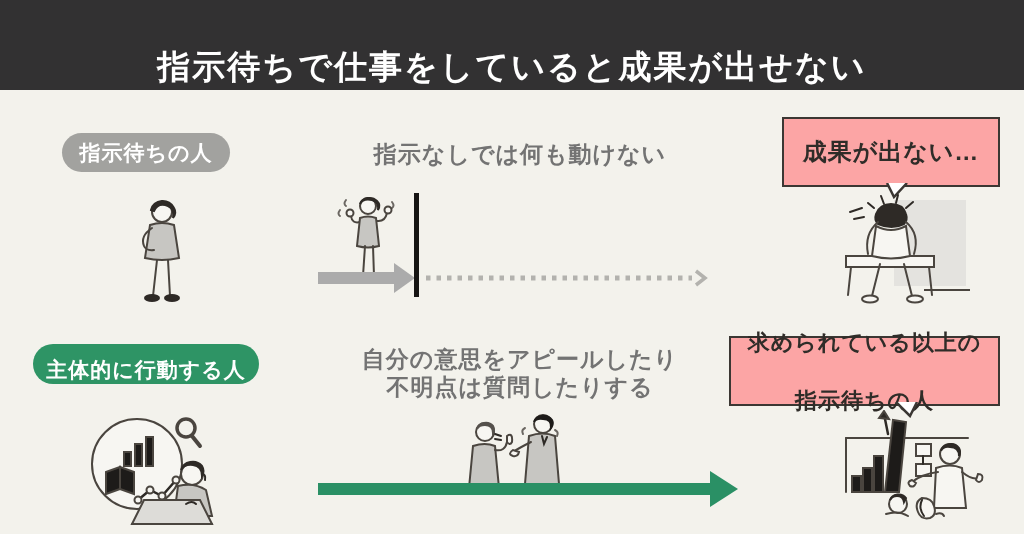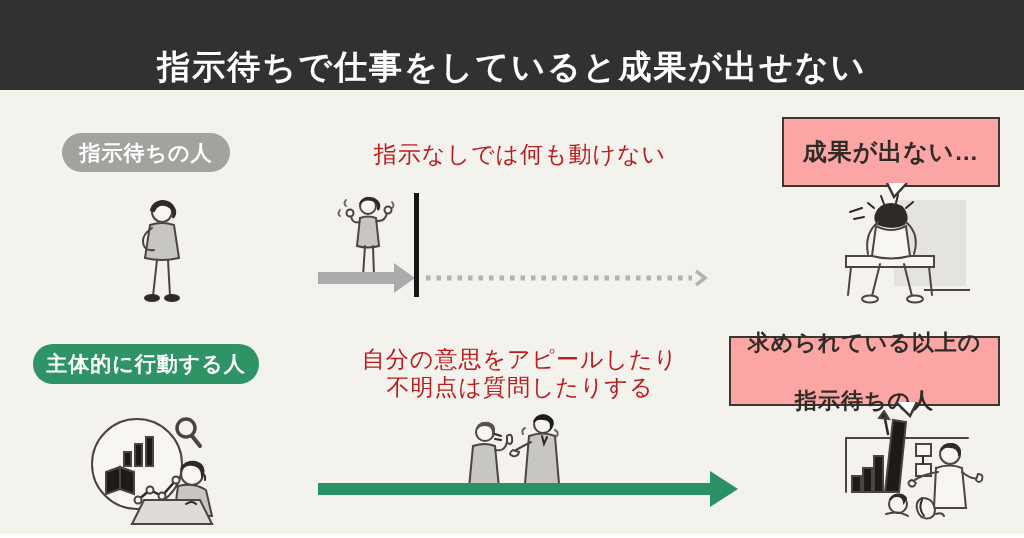--- a/index.html
+++ b/index.html
@@ -19,24 +19,24 @@
     color:#ffffff;font-size:33px;font-weight:700;letter-spacing:2px;white-space:nowrap;
   }
   
   .badge{
     border-radius:22px;color:#ffffff;font-weight:700;font-size:21px;
     display:flex;align-items:center;justify-content:center;white-space:nowrap;
     letter-spacing:1px;
     font-family:Liberation Mono, monospace;
   }
   .badge.gray{left:62px;top:133px;width:168px;height:39px;background:#a2a29f;}
-  .badge.green{left:33px;top:344px;width:226px;height:40px;background:#2e9465;}
+  .badge.green{left:33px;top:344px;width:226px;height:40px;background:#2e9465;align-items:flex-end;}
   
   .caption{
-    font-weight:400;font-size:23px;color:#b91c1c;text-align:center;line-height:28px;
+    font-weight:700;font-size:23px;color:#737373;text-align:center;line-height:28px;
     letter-spacing:1px;white-space:nowrap;
   }
   .caption1{left:330px;top:140px;width:380px;}
   .caption2{left:325px;top:345px;width:390px;}
   
   .bubble{
     background:#fca5a5;border:2.5px solid #3b3733;
     display:flex;flex-direction:column;align-items:center;justify-content:center;
     font-weight:700;text-align:center;letter-spacing:1px;
   }

